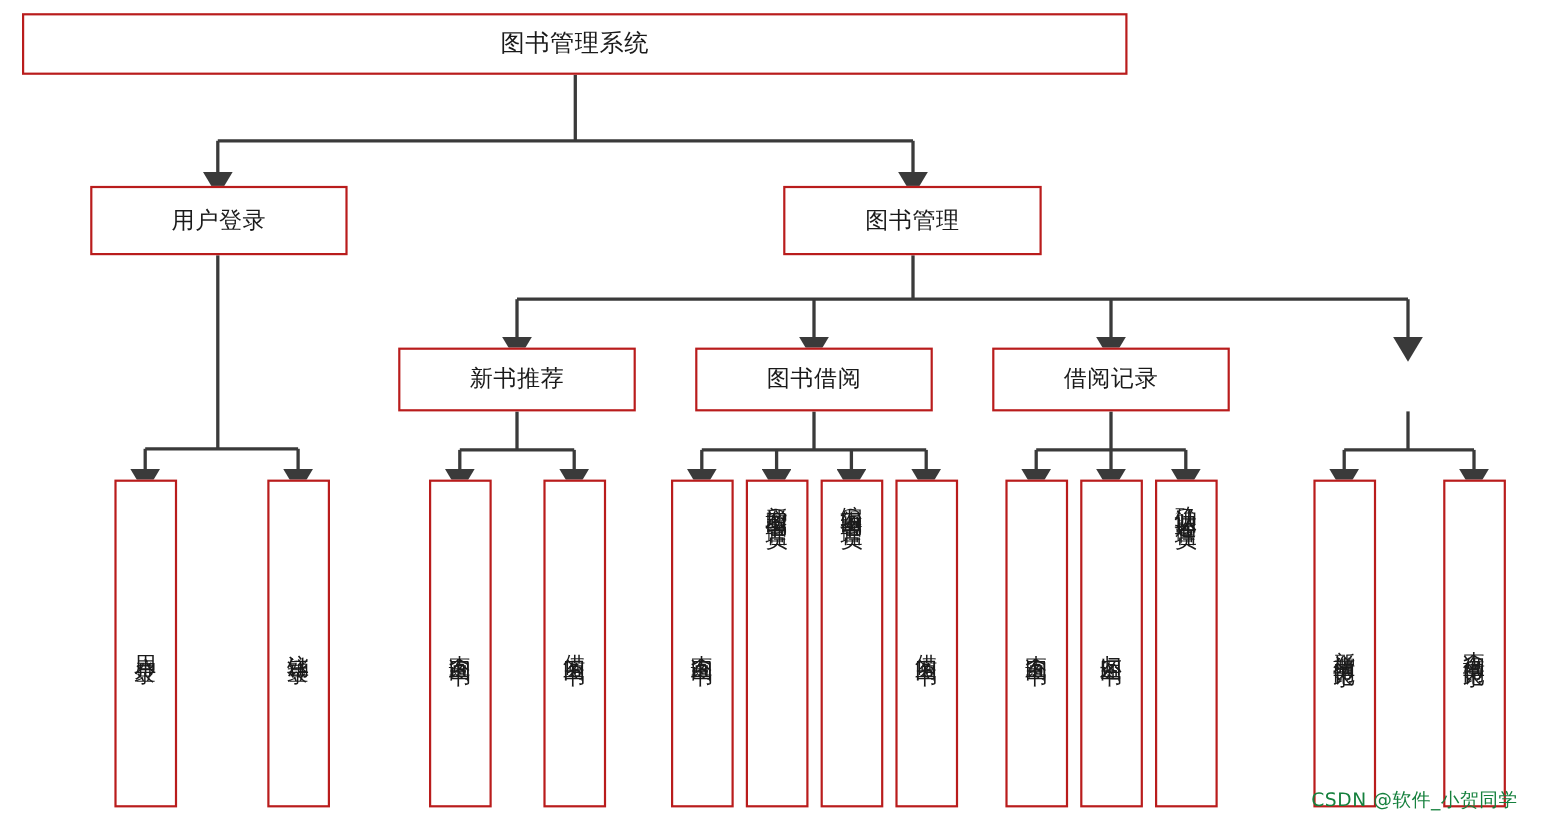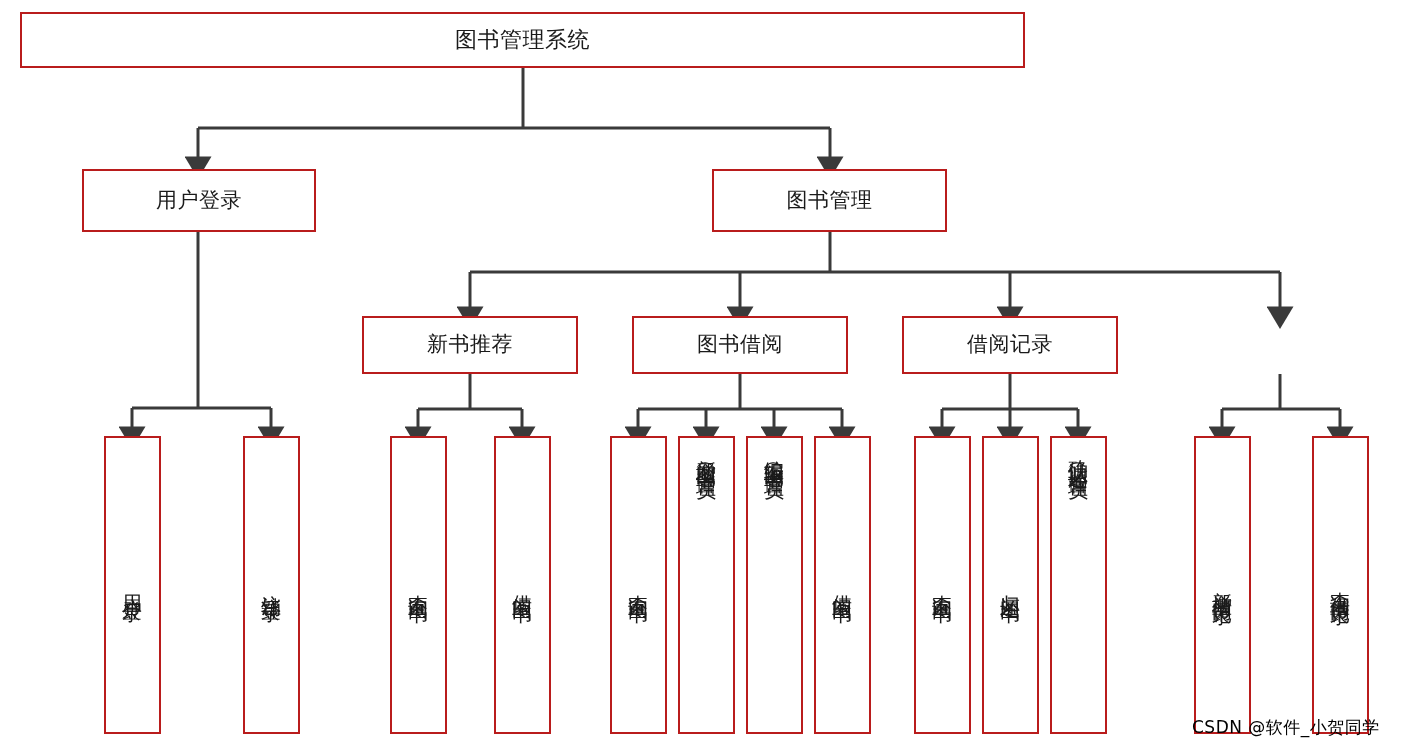--- a/index.html
+++ b/index.html
@@ -67,21 +67,21 @@
   .node.vert.middle {
     align-items: center;
   }
   .node.vert.top {
     align-items: flex-start;
     padding-top: 6px;
   }
   .watermark {
     position: absolute;
     font-size: 17px;
-    color: #000000;
+    color: #15803d;
     white-space: nowrap;
     letter-spacing: 0.5px;
     user-select: none;
   }
 </style>
 </head>
 <body>
 
 <div id="diagram-root">
 

